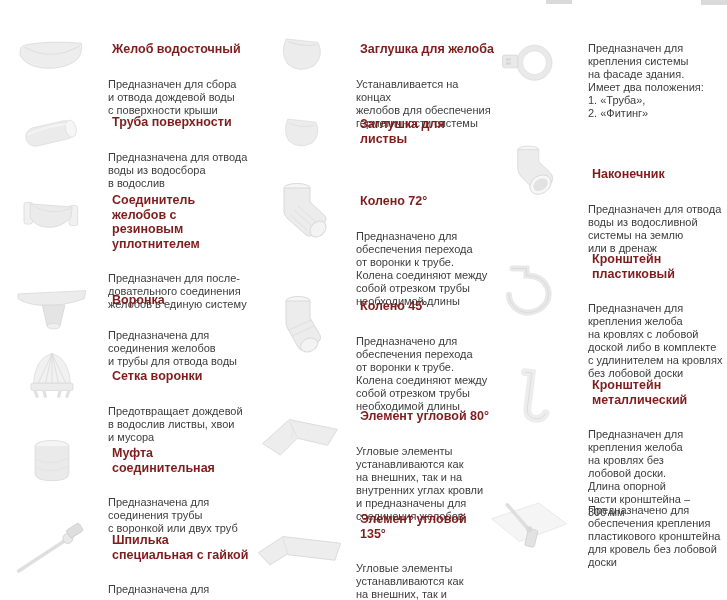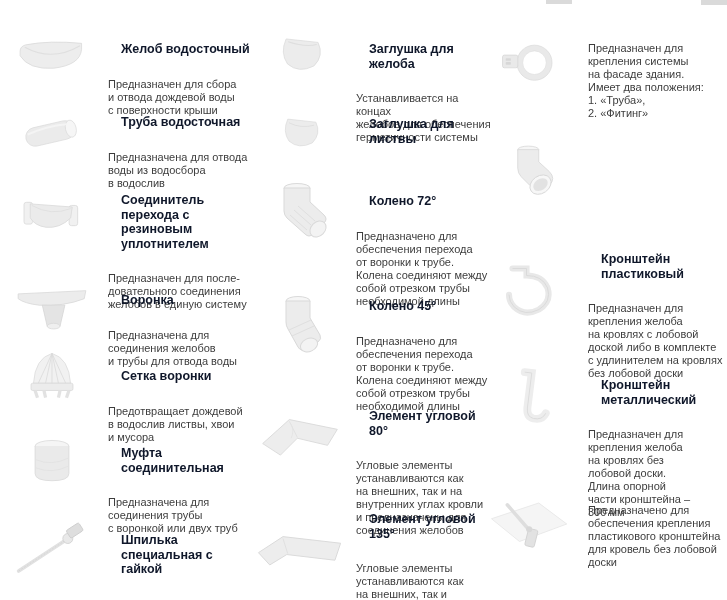--- a/index.html
+++ b/index.html
@@ -4,21 +4,21 @@
 <style>
   html,body{margin:0;padding:0;background:#fff;}
   #canvas{
     position:relative;width:727px;height:600px;background:#ffffff;
     font-family:"Liberation Sans",sans-serif;overflow:hidden;
   }
   .item{position:absolute;}
   .img{position:absolute;left:0;top:0;width:96px;height:60px;}
   .img svg{width:100%;height:100%;display:block;}
   .txt{white-space:pre-line;}
-  .title{font-size:12.5px;font-weight:bold;color:#0f172a;line-height:14.5px;margin:0 0 3px 13px;}
+  .title{font-size:12.5px;font-weight:bold;color:#7f1d1d;line-height:14.5px;margin:0 0 3px 4px;}
   .desc{font-size:11px;color:#3d3d3d;line-height:13px;margin:0;}
   .c1 .txt{margin-left:104px;width:142px;}
   .c2 .txt{margin-left:104px;width:138px;}
   .c3 .txt{margin-left:100px;width:140px;}
   .c3 .img{width:84px;}
   .artifact{position:absolute;background:#dadada;}
 </style>
 </head>
 <body>
 
@@ -46,39 +46,39 @@
     <div class="img" style="top:12px;height:48px;">
         <svg viewBox="0 0 96 72" preserveAspectRatio="xMidYMid meet">
           <g transform="rotate(-13 48 36)">
             <rect x="8" y="22" width="74" height="28" rx="14" fill="#ebebeb" stroke="#d9d9d9"></rect>
             <ellipse cx="77" cy="36" rx="8" ry="13" fill="#f6f6f6" stroke="#dadada"></ellipse>
             <path d="M12 30 q30 -6 60 -2" stroke="#f4f4f4" fill="none" stroke-width="3"></path>
           </g>
         </svg>
       </div>
     <div class="txt">
-      <div class="title">Труба водосточная</div>
+      <div class="title">Труба поверхности</div>
       <div class="desc">Предназначена для отвода
 воды из водосбора
 в водослив</div>
     </div>
   </div>
 
   <div class="item c1" style="left:4px;top:175px;">
     <div class="img" style="top:18px;height:56px;">
         <svg viewBox="0 0 96 72" preserveAspectRatio="xMidYMid meet">
           <rect x="12" y="12" width="11" height="28" rx="3" fill="#f1f1f1" stroke="#d9d9d9"></rect>
           <rect x="70" y="16" width="11" height="26" rx="3" fill="#f1f1f1" stroke="#d9d9d9"></rect>
           <path d="M20 14 L74 18 L72 32 Q58 46 40 44 Q26 42 20 32 Z" fill="#ebebeb" stroke="#d9d9d9"></path>
           <path d="M22 16 Q47 30 72 20" fill="none" stroke="#dedede"></path>
         </svg>
       </div>
     <div class="txt">
       <div class="title">Соединитель
-перехода с резиновым
+желобов с резиновым
 уплотнителем</div>
       <div class="desc">Предназначен для после-
 довательного соединения
 желобов в единую систему</div>
     </div>
   </div>
 
   <div class="item c1" style="left:4px;top:275px;">
     <div class="img" style="top:6px;height:58px;">
         <svg viewBox="0 0 96 72" preserveAspectRatio="xMidYMid meet">
@@ -274,20 +274,27 @@
 
   <div class="item c3" style="left:488px;top:149px;">
     <div class="img" style="top:-14px;height:80px;">
         <svg viewBox="0 0 96 72" preserveAspectRatio="xMidYMid meet">
           <ellipse cx="46" cy="7" rx="12" ry="4" fill="#f6f6f6" stroke="#dadada"></ellipse>
           <path d="M34 7 L34 28 Q34 34 38 38 L48 48 Q60 58 70 48 Q78 40 70 32 L58 21 L58 7 Z" fill="#ececec" stroke="#d9d9d9"></path>
           <ellipse cx="60" cy="47" rx="13" ry="10" transform="rotate(-35 60 47)" fill="#f7f7f7" stroke="#d7d7d7"></ellipse>
           <ellipse cx="60" cy="47" rx="9" ry="6.5" transform="rotate(-35 60 47)" fill="#e2e2e2"></ellipse>
         </svg>
       </div>
+    <div class="txt">
+      <div class="title">Наконечник</div>
+      <div class="desc">Предназначен для отвода
+воды из водосливной
+системы на землю
+или в дренаж</div>
+    </div>
   </div>
 
   <div class="item c3" style="left:488px;top:234px;">
     <div class="img" style="top:20px;height:78px;">
         <svg viewBox="0 0 96 72" preserveAspectRatio="xMidYMid meet">
           <path d="M28 8 L44 8 L44 16 Q62 16 68 30 Q73 46 58 55 Q42 63 30 52 Q24 46 24 38" fill="none" stroke="#e8e8e8" stroke-width="7" stroke-linecap="round"></path>
           <path d="M28 8 L44 8 L44 16 Q62 16 68 30 Q73 46 58 55 Q42 63 30 52 Q24 46 24 38" fill="none" stroke="#d8d8d8" stroke-width="1"></path>
         </svg>
       </div>
     <div class="txt">

